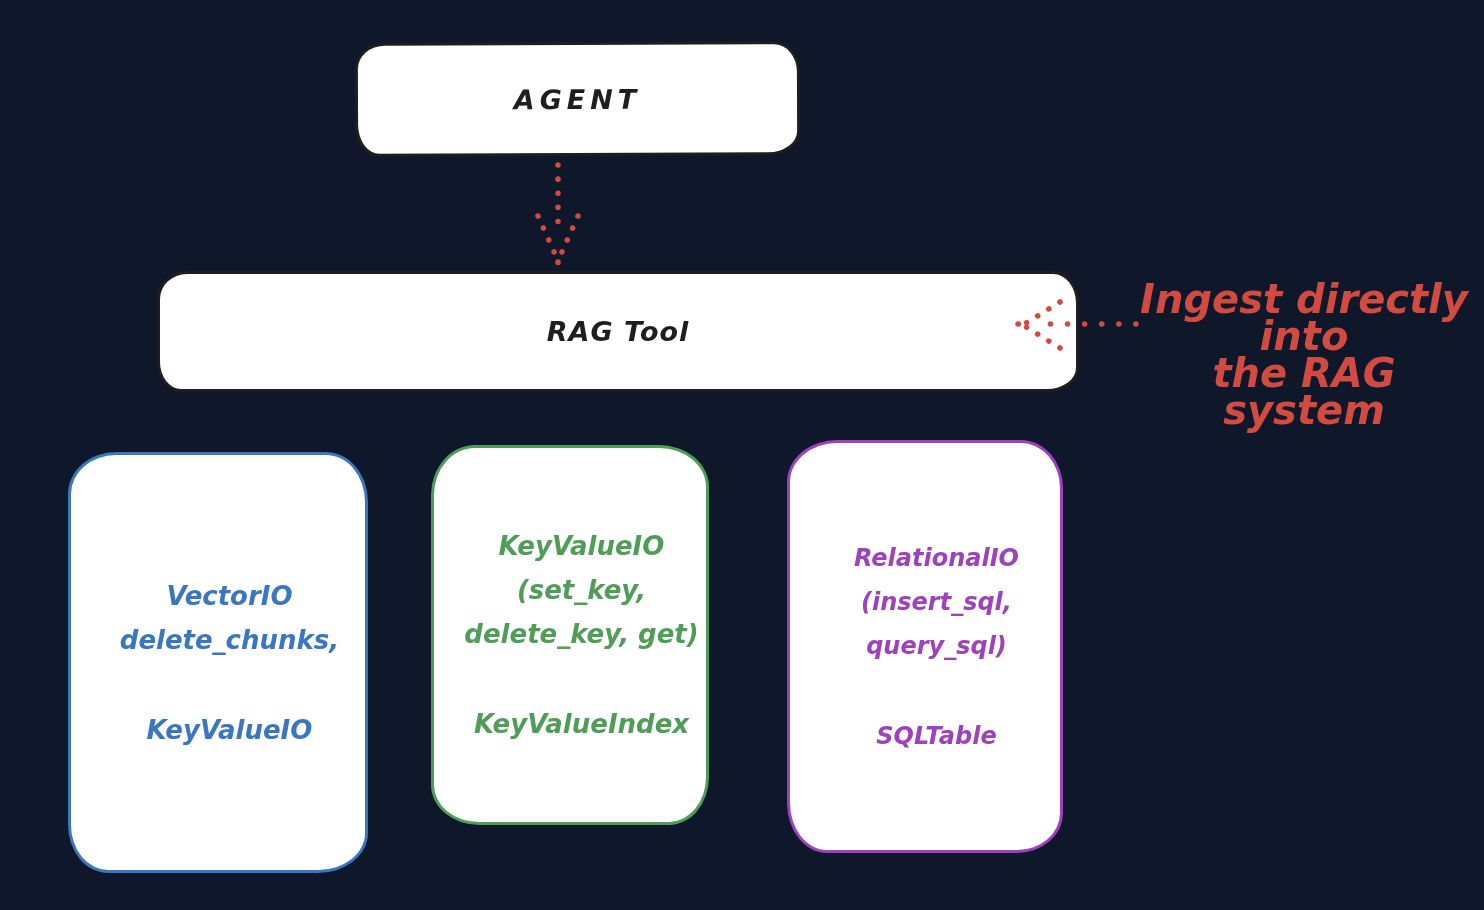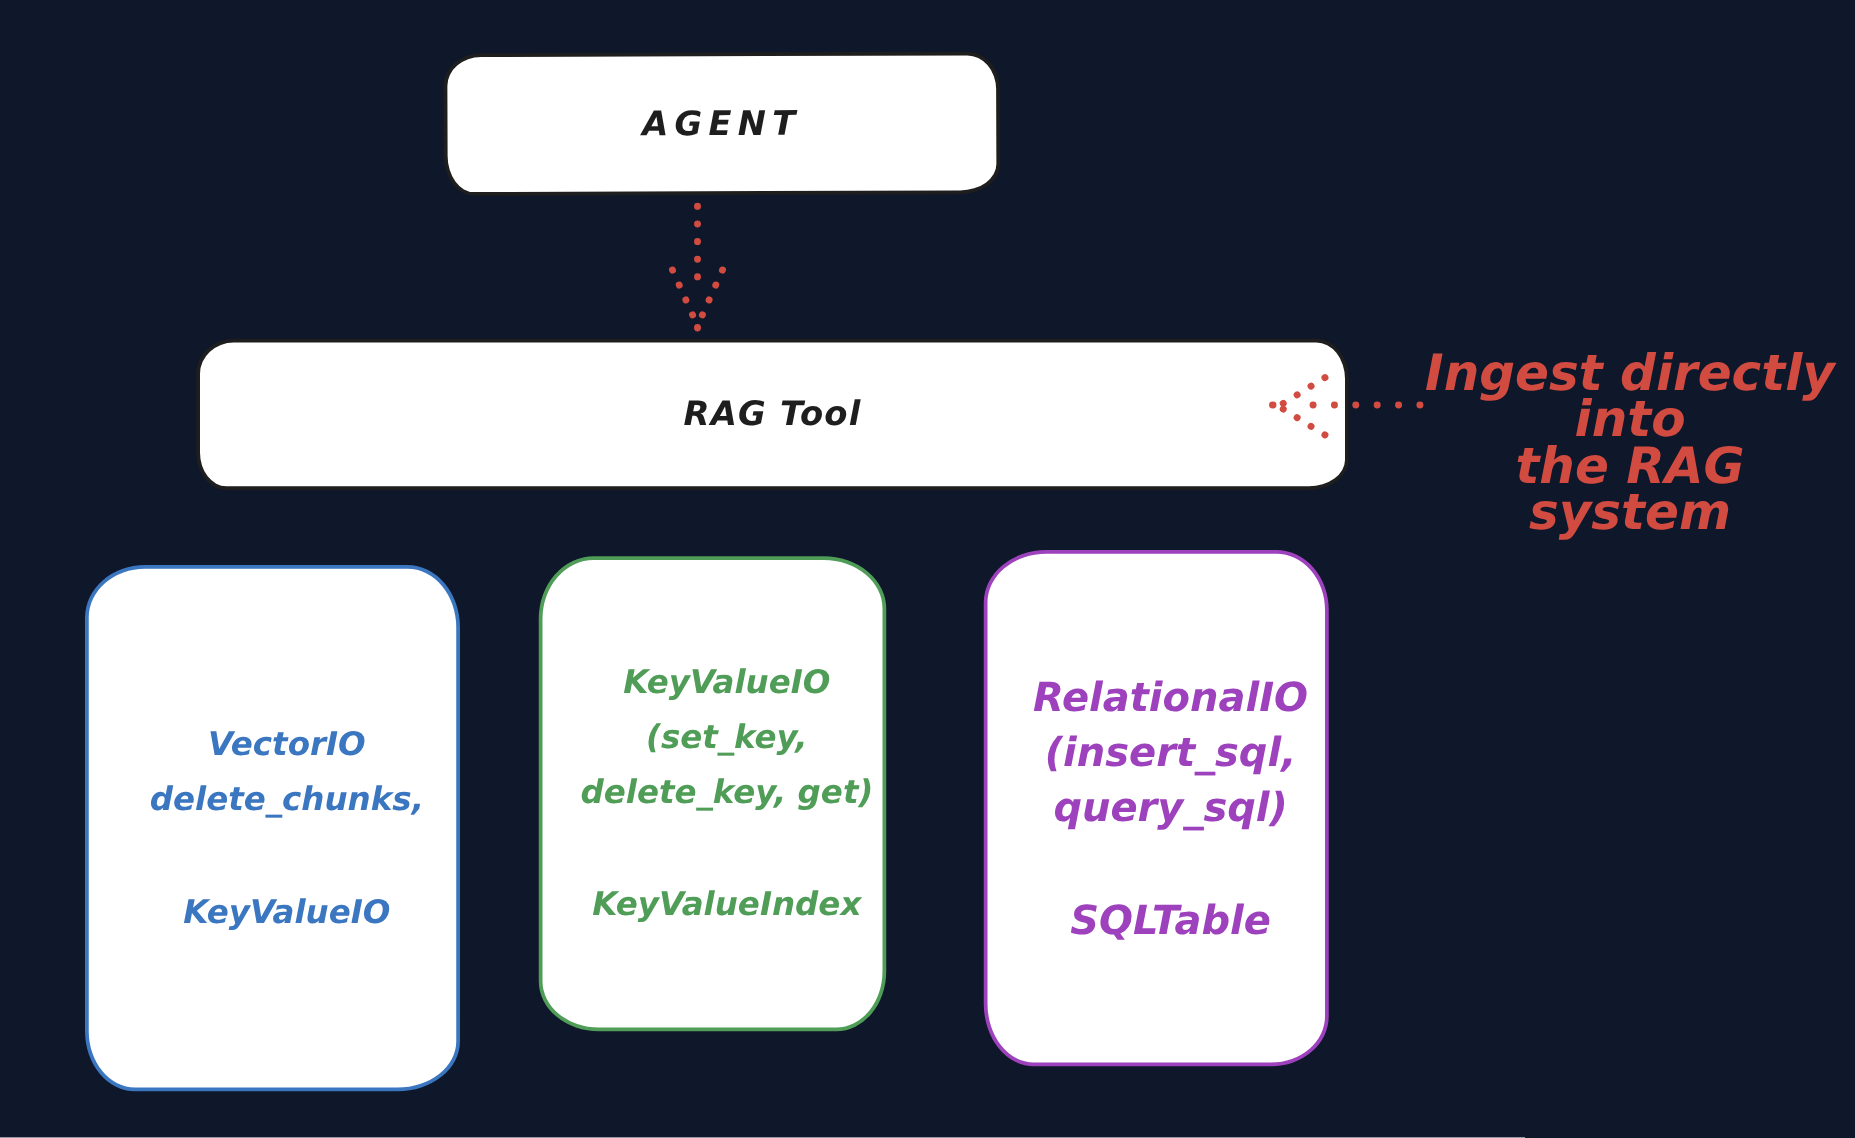--- a/index.html
+++ b/index.html
@@ -88,21 +88,21 @@
     border: 3.5px solid #4f9d57;
     border-radius: 44px 50px 40px 48px / 50px 42px 48px 40px;
     color: #4f9d57;
     font-size: 26px;
   }
   .relational-box {
     left: 787px; top: 440px; width: 276px; height: 413px;
     border: 3.5px solid #9d41bd;
     border-radius: 50px 42px 46px 40px / 42px 48px 40px 50px;
     color: #9d41bd;
-    font-size: 32px;
+    font-size: 24px;
   }
 </style>
 </head>
 <body>
 
 <div class="canvas">
 
   <div class="sketch-box agent-box">
     <span class="agent-label">AGENT</span>
   </div>

